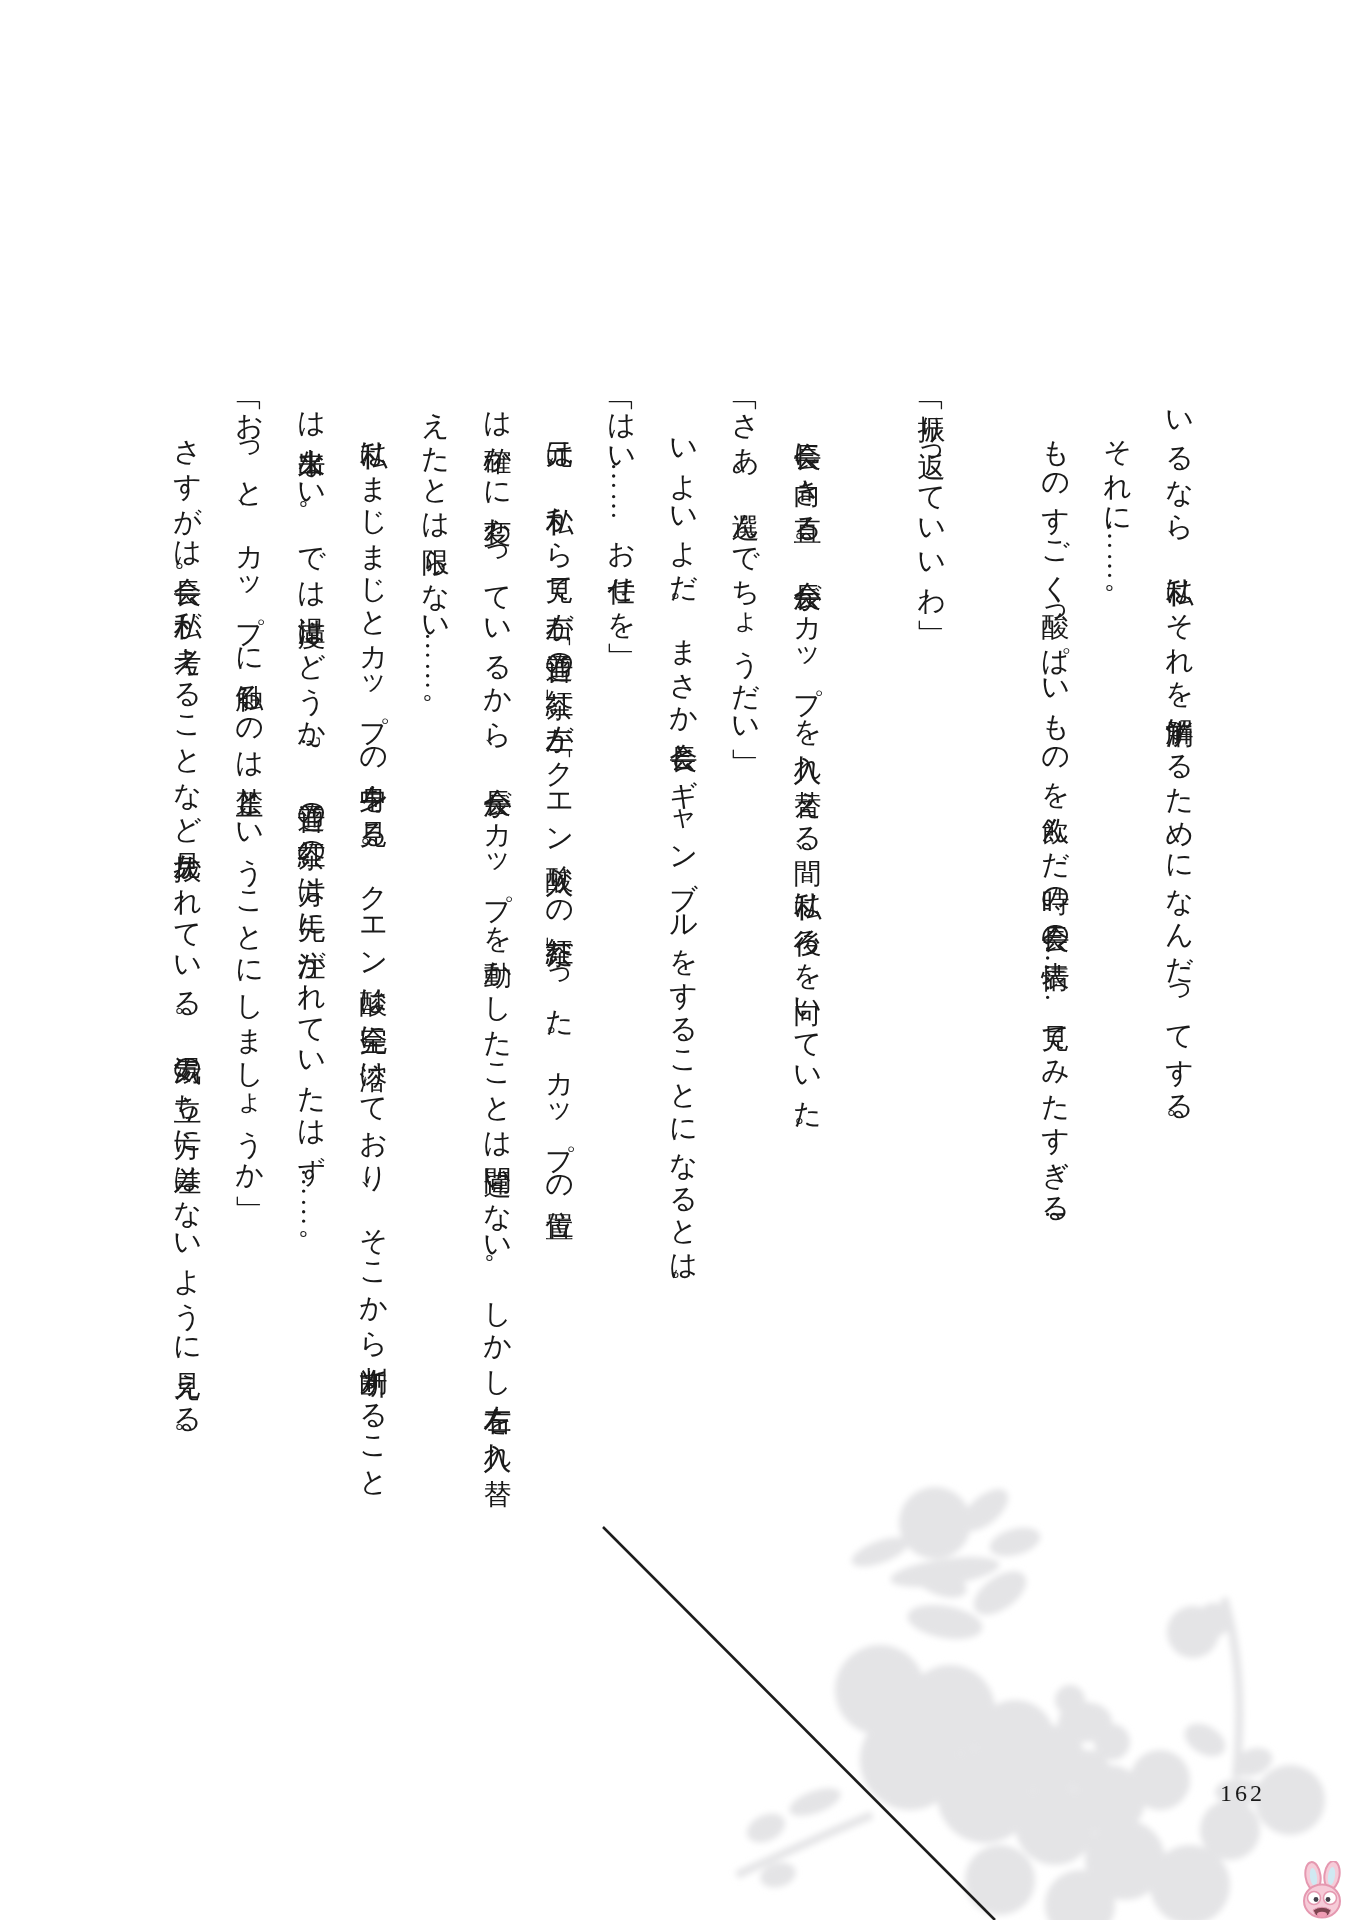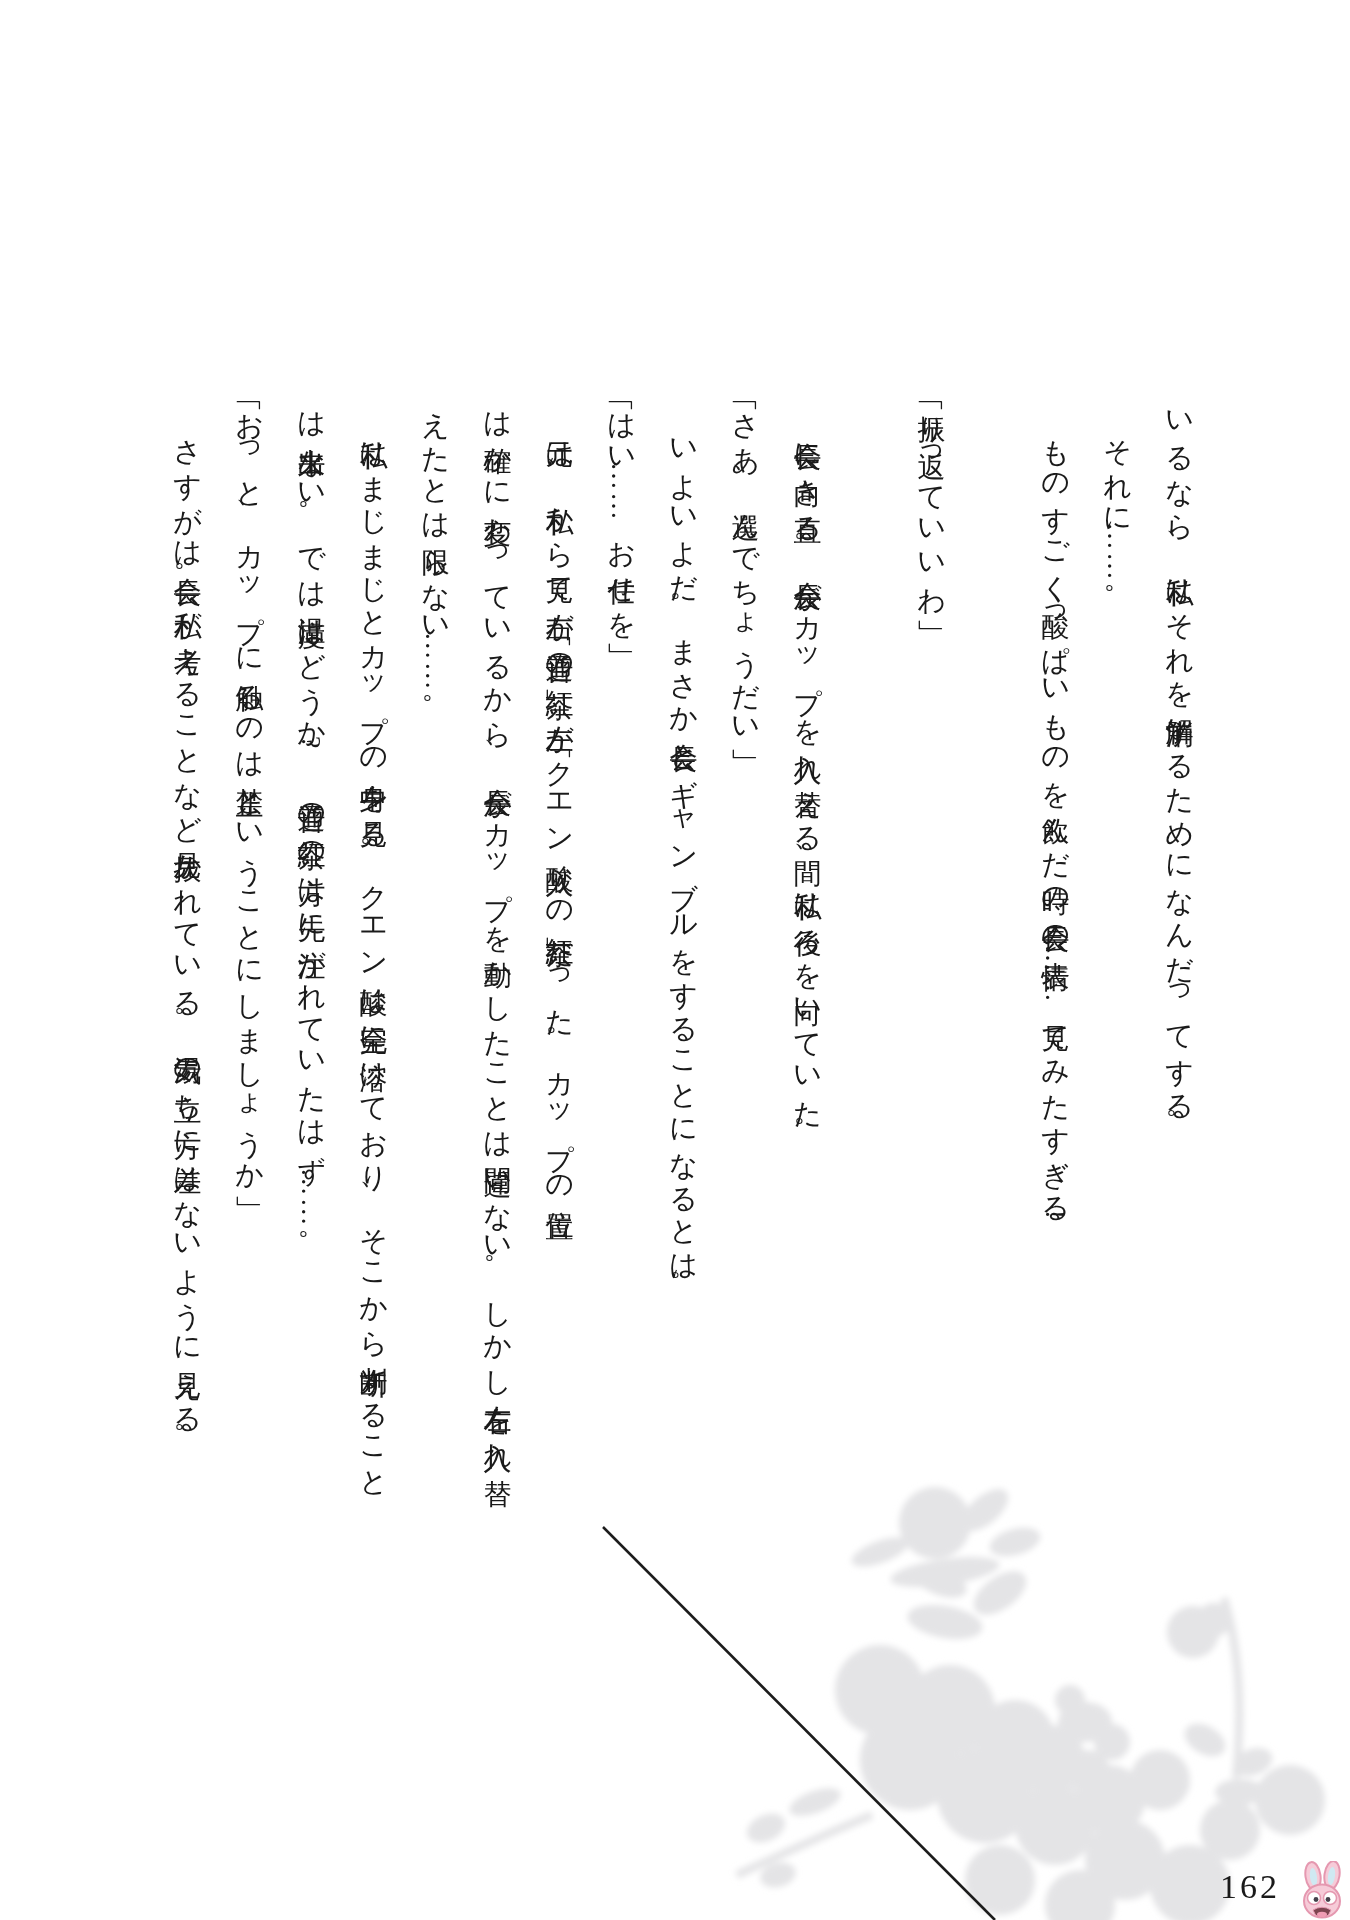--- a/index.html
+++ b/index.html
@@ -25,22 +25,22 @@
   .vline{
     width:62px;          
     height:100%;
     margin:0;padding:0;
     overflow:visible;
   }
   .vline.indent{ text-indent:1em; }
 
   .page-number{
     position:absolute;
-    left:1220px;top:1868px;
-    font-size:34px;
+    left:1220px;top:1780px;
+    font-size:24px;
     letter-spacing:3px;
     color:var(--text-color,#1a1a1a);
   }
   svg.decor{ position:absolute;left:0;top:0; }
   .silhouette-fill{ fill:var(--silhouette,#e4e4e6); }
   .silhouette-stroke{ stroke:var(--silhouette,#e4e4e6); fill:none; }
   .rule-line{ stroke:var(--line-color,#1c1c1c); stroke-width:2.5; }
   .rabbit{ position:absolute; left:1294px; top:1861px; }
 </style>
 </head>

